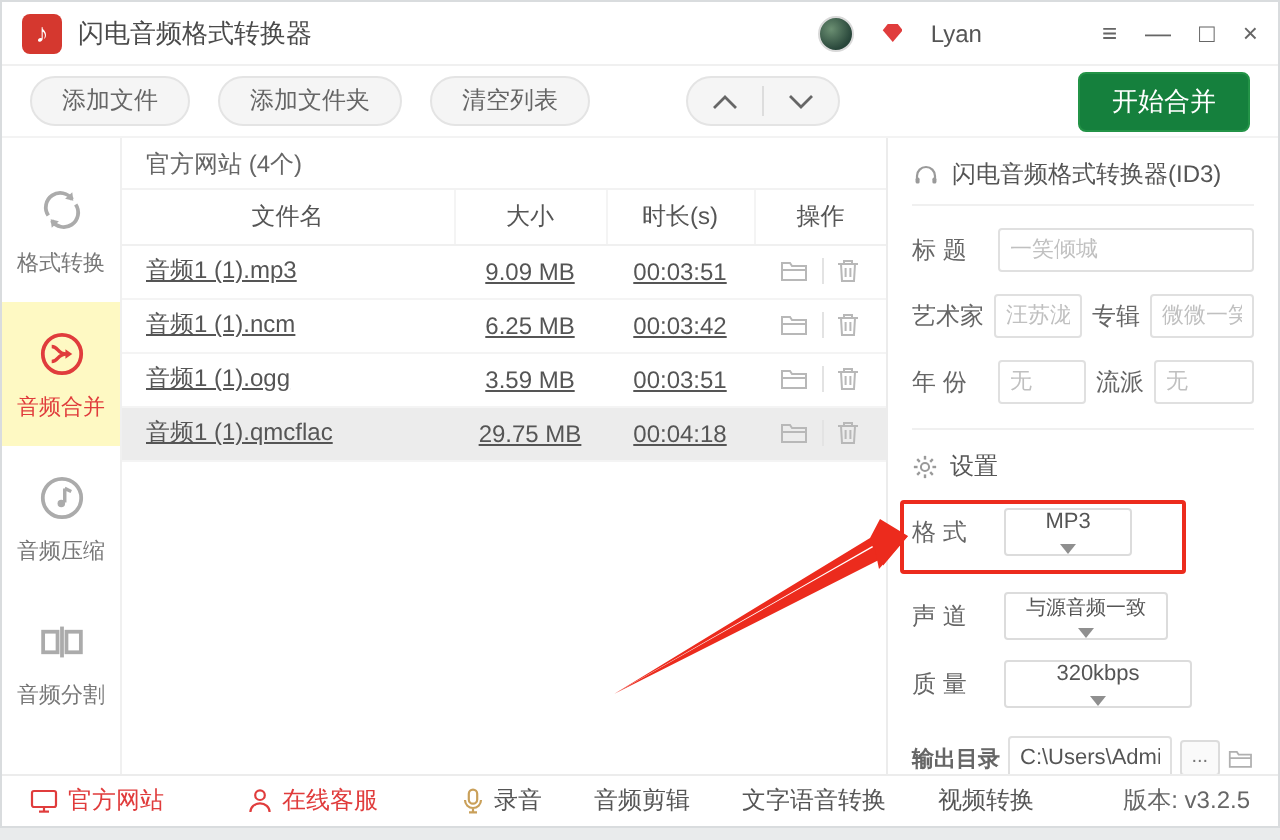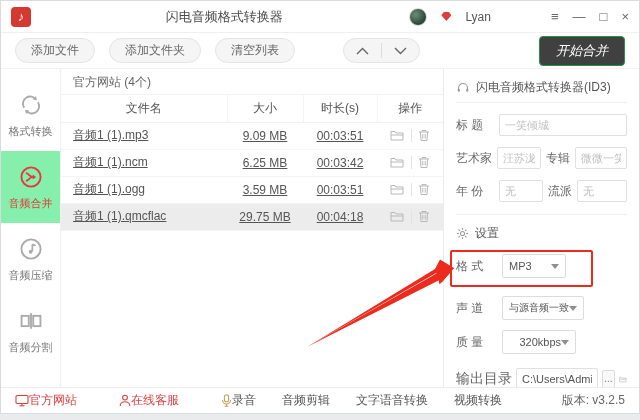--- a/index.html
+++ b/index.html
@@ -3,45 +3,45 @@
 <meta charset="utf-8">
 <style>
   * { margin:0; padding:0; box-sizing:border-box; }
   html,body { width:640px; height:420px; }
   body { background:#e9ebec; font-family:"Liberation Sans","DejaVu Sans",sans-serif; }
   .window { position:relative; width:640px; height:414px; background:#fff; border:1px solid #d9dcde; overflow:hidden; }
 
   
   .titlebar { height:32px; display:flex; align-items:center; padding:0 10px; border-bottom:1px solid #f0f0f0; }
   .app-icon { width:20px; height:20px; border-radius:4px; background:#d5382f; color:#fff; font-size:13px; display:flex; align-items:center; justify-content:center; margin-right:8px; }
-  .app-title { font-size:13px; color:#4a4a4a; flex:1;text-align:center; }
+  .app-title { font-size:13px; color:#4a4a4a; flex:1; }
   .user-zone { display:flex; align-items:center; gap:14px; margin-right:60px; }
   .avatar { width:18px; height:18px; border-radius:50%; background:radial-gradient(circle at 35% 35%, #6b8f72, #28463a 70%); border:1px solid #d9d9d9; }
   .gem { width:10px; height:9px; background:#e03c3c; clip-path:polygon(25% 0,75% 0,100% 35%,50% 100%,0 35%); }
   .user-name { font-size:12px; color:#555; }
   .win-controls { display:flex; align-items:center; gap:14px; color:#666; font-size:13px; }
   .win-controls span { cursor:default; line-height:1; }
 
   
   .toolbar { height:36px; display:flex; align-items:center; padding:0 14px; gap:14px; border-bottom:1px solid #f3f3f3; }
   .tbtn { background:#f5f5f5; border:1px solid #e4e4e4; border-radius:13px; color:#666; font-size:12px; padding:4px 15px; line-height:1.2; }
   .updown { display:flex; align-items:center; background:#f5f5f5; border:1px solid #e4e4e4; border-radius:13px; height:25px; margin-left:34px; overflow:hidden; }
   .updown .half { padding:2px 12px; display:flex; align-items:center; }
   .updown .sep { width:1px; height:15px; background:#ddd; }
   .spacer { flex:1; }
-  .start-btn { background:#404040; border:1px solid #239347; color:#fff; font-size:13px; border-radius:4px; padding:5px 16px;font-style:italic; }
+  .start-btn { background:#15803d; border:1px solid #239347; color:#fff; font-size:13px; border-radius:4px; padding:5px 16px; }
 
   
   .main { display:flex; height:320px; }
 
   
   .sidebar { width:62px; border-right:1px solid #f0f0f0; padding-top:10px; }
   .side-item { height:72px; display:flex; flex-direction:column; align-items:center; justify-content:center; gap:6px; color:#777; font-size:11px; cursor:default; }
   .side-item .ic { width:26px; height:26px; display:flex; align-items:center; justify-content:center; }
-  .side-item.active { background:#86efac; color:#e03c3c; }
+  .side-item.active { background:#fef9c3; color:#e03c3c; }
 
   
   .filelist { flex:1; display:flex; flex-direction:column; }
   .list-title { height:26px; line-height:26px; padding-left:12px; font-size:12px; color:#666; border-bottom:1px solid #f2f2f2; }
   table.ftable { border-collapse:collapse; width:100%; table-layout:fixed; }
   .ftable th { font-weight:normal; font-size:12px; color:#555; height:27px; border-bottom:1px solid #f0f0f0; border-right:1px solid #f4f4f4; }
   .ftable th:last-child { border-right:none; }
   .ftable td { font-size:12px; color:#555; height:27px; border-bottom:1px solid #f4f4f4; text-align:center; white-space:nowrap; overflow:hidden;text-decoration:underline; }
   .ftable td.fname { text-align:left; padding-left:12px; }
   .ftable tr.selected td { background:#ececec; }
@@ -56,30 +56,30 @@
   .flabel { font-size:12px; color:#666; white-space:nowrap; }
   .flabel.w38 { width:38px; display:inline-flex; justify-content:space-between; }
   input.fld { border:1px solid #e0e0e0; border-radius:2px; height:22px; font-size:11px; color:#555; padding:0 5px; font-family:"Liberation Sans","DejaVu Sans",sans-serif; }
   input.fld::placeholder { color:#c0c0c0; }
   .fld.full { flex:1; min-width:0; }
   .fld.w44 { width:44px; }
   .fld.w60 { width:60px; flex:1; min-width:0; }
   .pdivider { height:1px; background:#f0f0f0; margin-top:12px; }
   .s-header { display:flex; align-items:center; gap:6px; font-size:12px; color:#555; margin-top:10px; }
   .selrow { display:flex; align-items:center; margin-top:12px; gap:8px; }
-  .selbox { display:flex; align-items:center; justify-content:space-between; border:1px solid #dcdcdc; border-radius:2px; height:24px; padding:0 6px; font-size:11px; color:#555; background:#fff; }
+  .selbox { display:flex; align-items:center; justify-content:space-between; border:1px solid #dcdcdc; border-radius:2px; height:24px; padding:0 6px; font-size:11px; color:#555; background:#fff;flex-direction:column; }
   .caret { width:0; height:0; border-left:4px solid transparent; border-right:4px solid transparent; border-top:5px solid #8f8f8f; }
-  .selbox.w62 { width:64px; } .selbox.w78 { width:82px; font-size:10px; } .selbox.w70 { width:74px;justify-content:flex-end; }
+  .selbox.w62 { width:64px; } .selbox.w78 { width:82px; font-size:10px; } .selbox.w70 { width:94px; }
   .outrow { display:flex; align-items:center; margin-top:14px; gap:4px; }
   .out-input { width:82px; height:20px; font-size:10px; }
   .browse { border:1px solid #dcdcdc; background:#fafafa; border-radius:2px; font-size:10px; color:#777; height:18px; width:22px; line-height:14px; }
 
   
   .footer { position:absolute; left:0; right:0; bottom:0; height:26px; border-top:1px solid #ececec; display:flex; align-items:center; padding:0 14px; gap:8px; background:#fff; }
-  .f-item { display:flex; align-items:center; font-size:12px; color:#555; }
+  .f-item { display:flex; align-items:center; gap:5px; font-size:12px; color:#555; }
   .f-item.red { color:#e03c3c; }
   .f-gap { width:26px; } .f-gap-s { width:10px; }
   .version { margin-left:auto; font-size:12px; color:#666; }
 
   
   .hl-rect { position:absolute; left:449px; top:249px; width:143px; height:37px; border:2px solid #ec2b1d; border-radius:2px; pointer-events:none; }
   .arrow-svg { position:absolute; left:0; top:0; width:640px; height:414px; pointer-events:none; }
 </style>
 </head>
 <body>
@@ -317,21 +317,21 @@
 
       <div class="selrow" style="margin-top:10px;">
         <span class="flabel w38">质 量</span>
         <div class="selbox w70">
           <span>320kbps</span>
           <span class="caret"></span>
         </div>
       </div>
 
       <div class="outrow">
-        <span class="flabel" style="font-size:14px;">输出目录</span>
+        <span class="flabel" style="font-size:11px;font-weight:bold;">输出目录</span>
         <input class="fld out-input" value="C:\Users\Administrator" style="">
         <button class="browse">...</button>
         <svg width="15" height="13" viewBox="0 0 15 13">
             <path d="M1 2.5 h4 l1 1.5 h7 v7 h-12 Z M1 6 h12" fill="none" stroke="#b0b0b0" stroke-width="1"></path>
           </svg>
       </div>
     </div>
   </div>
 
   <div class="footer">

